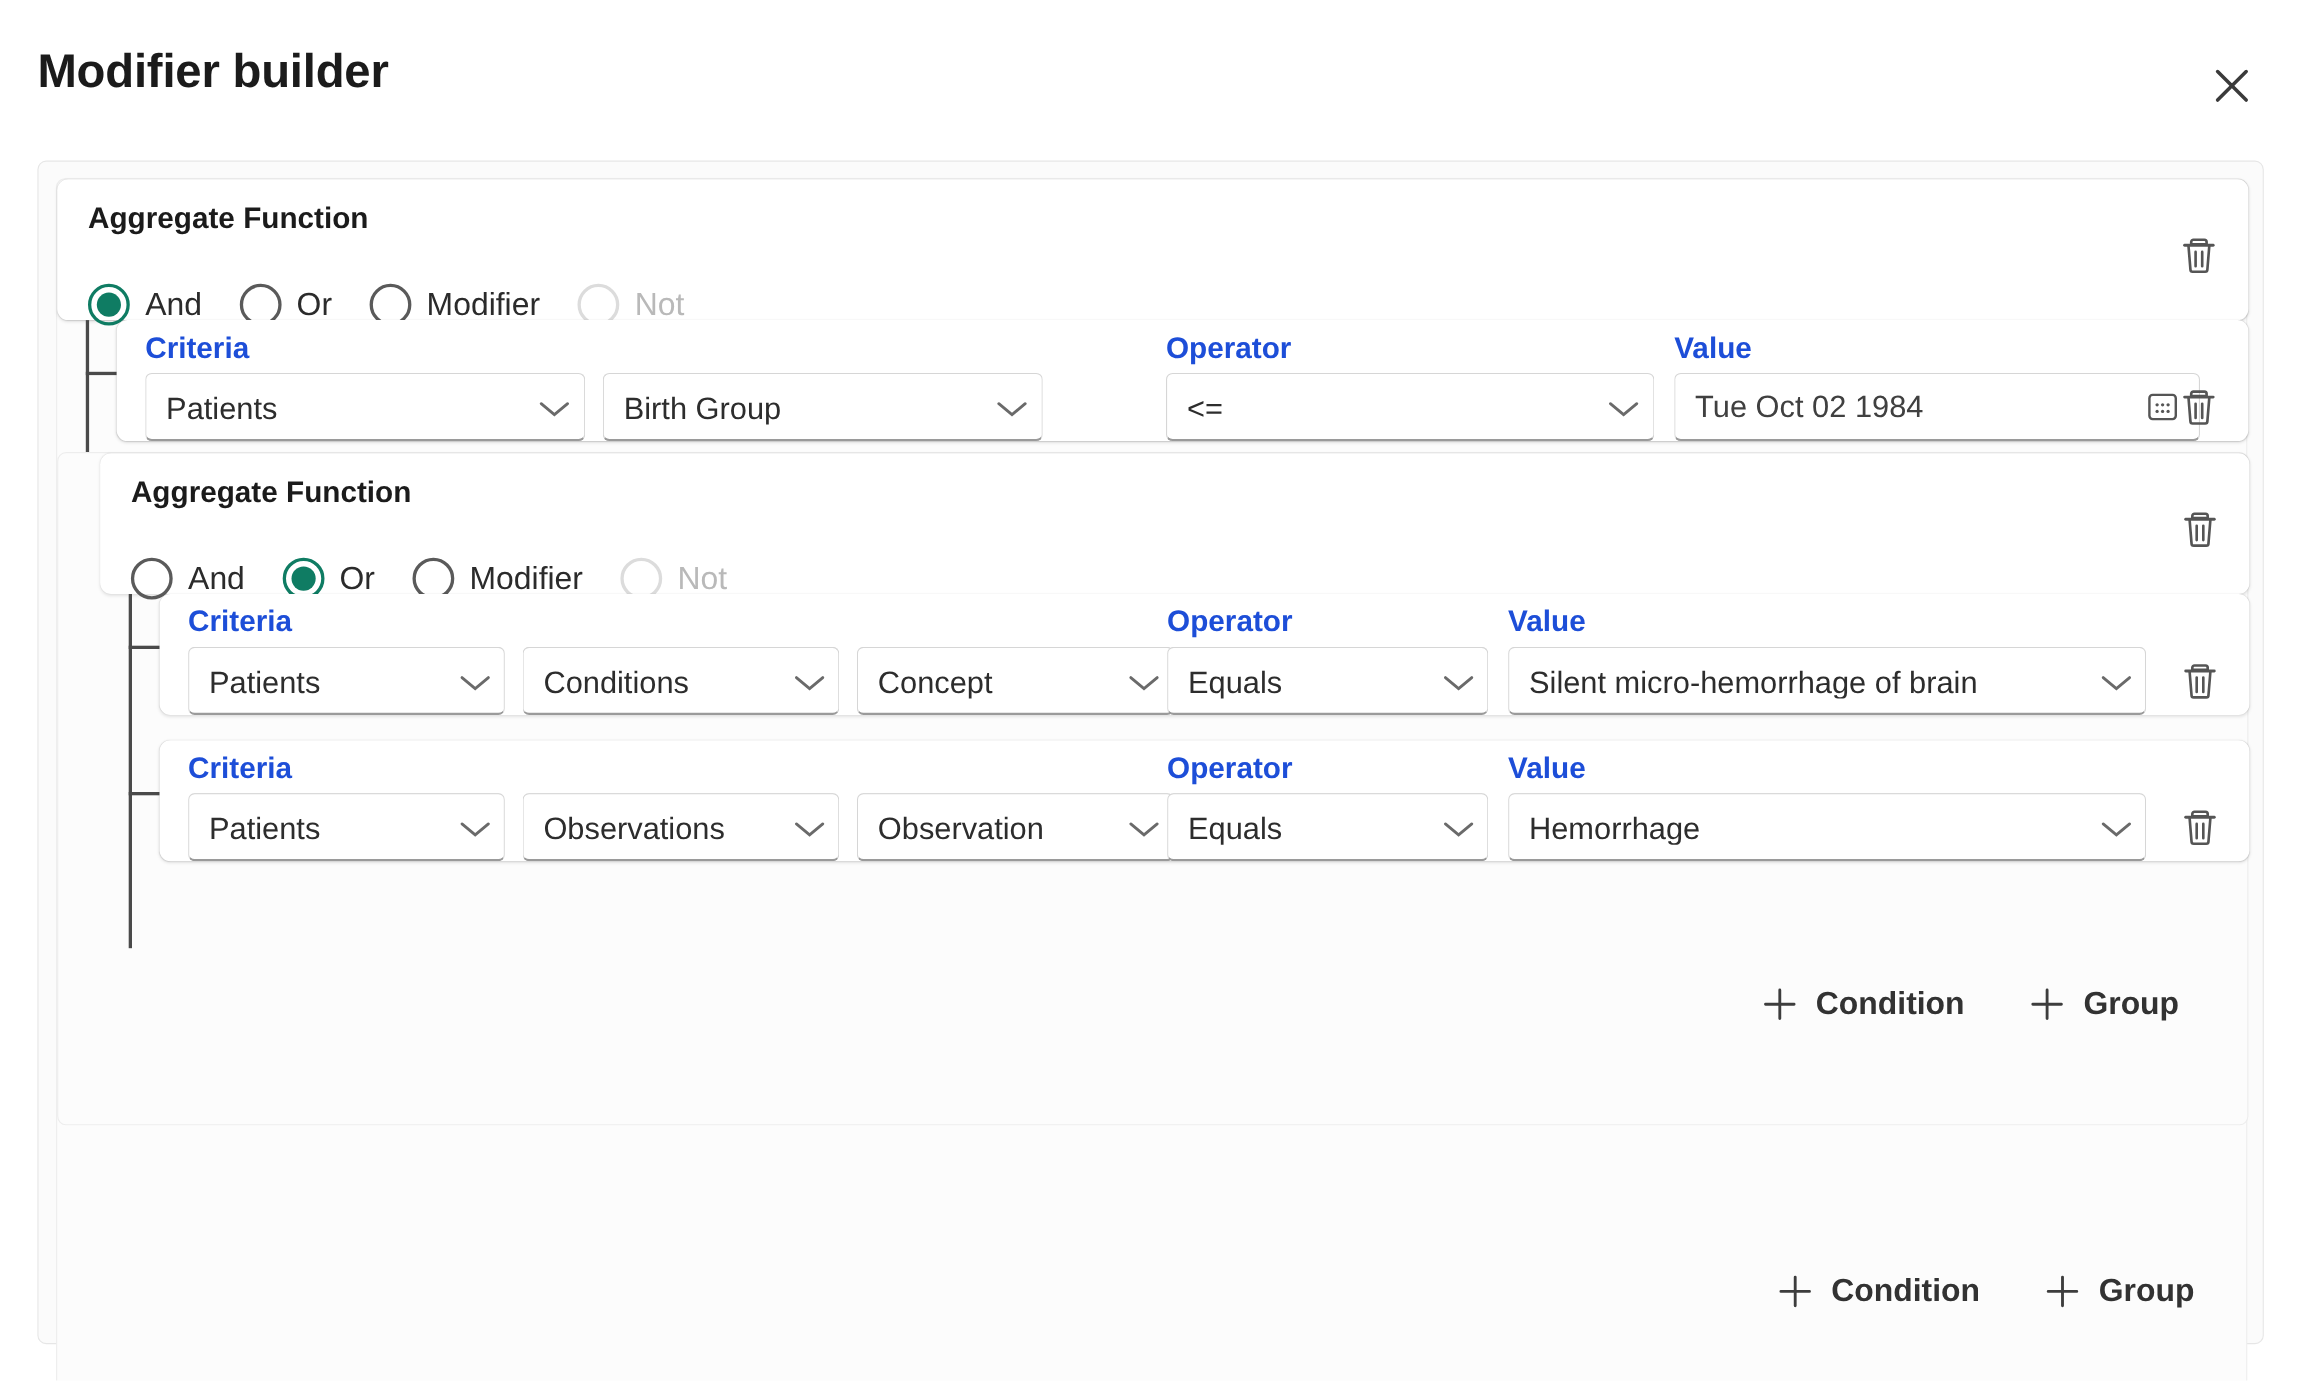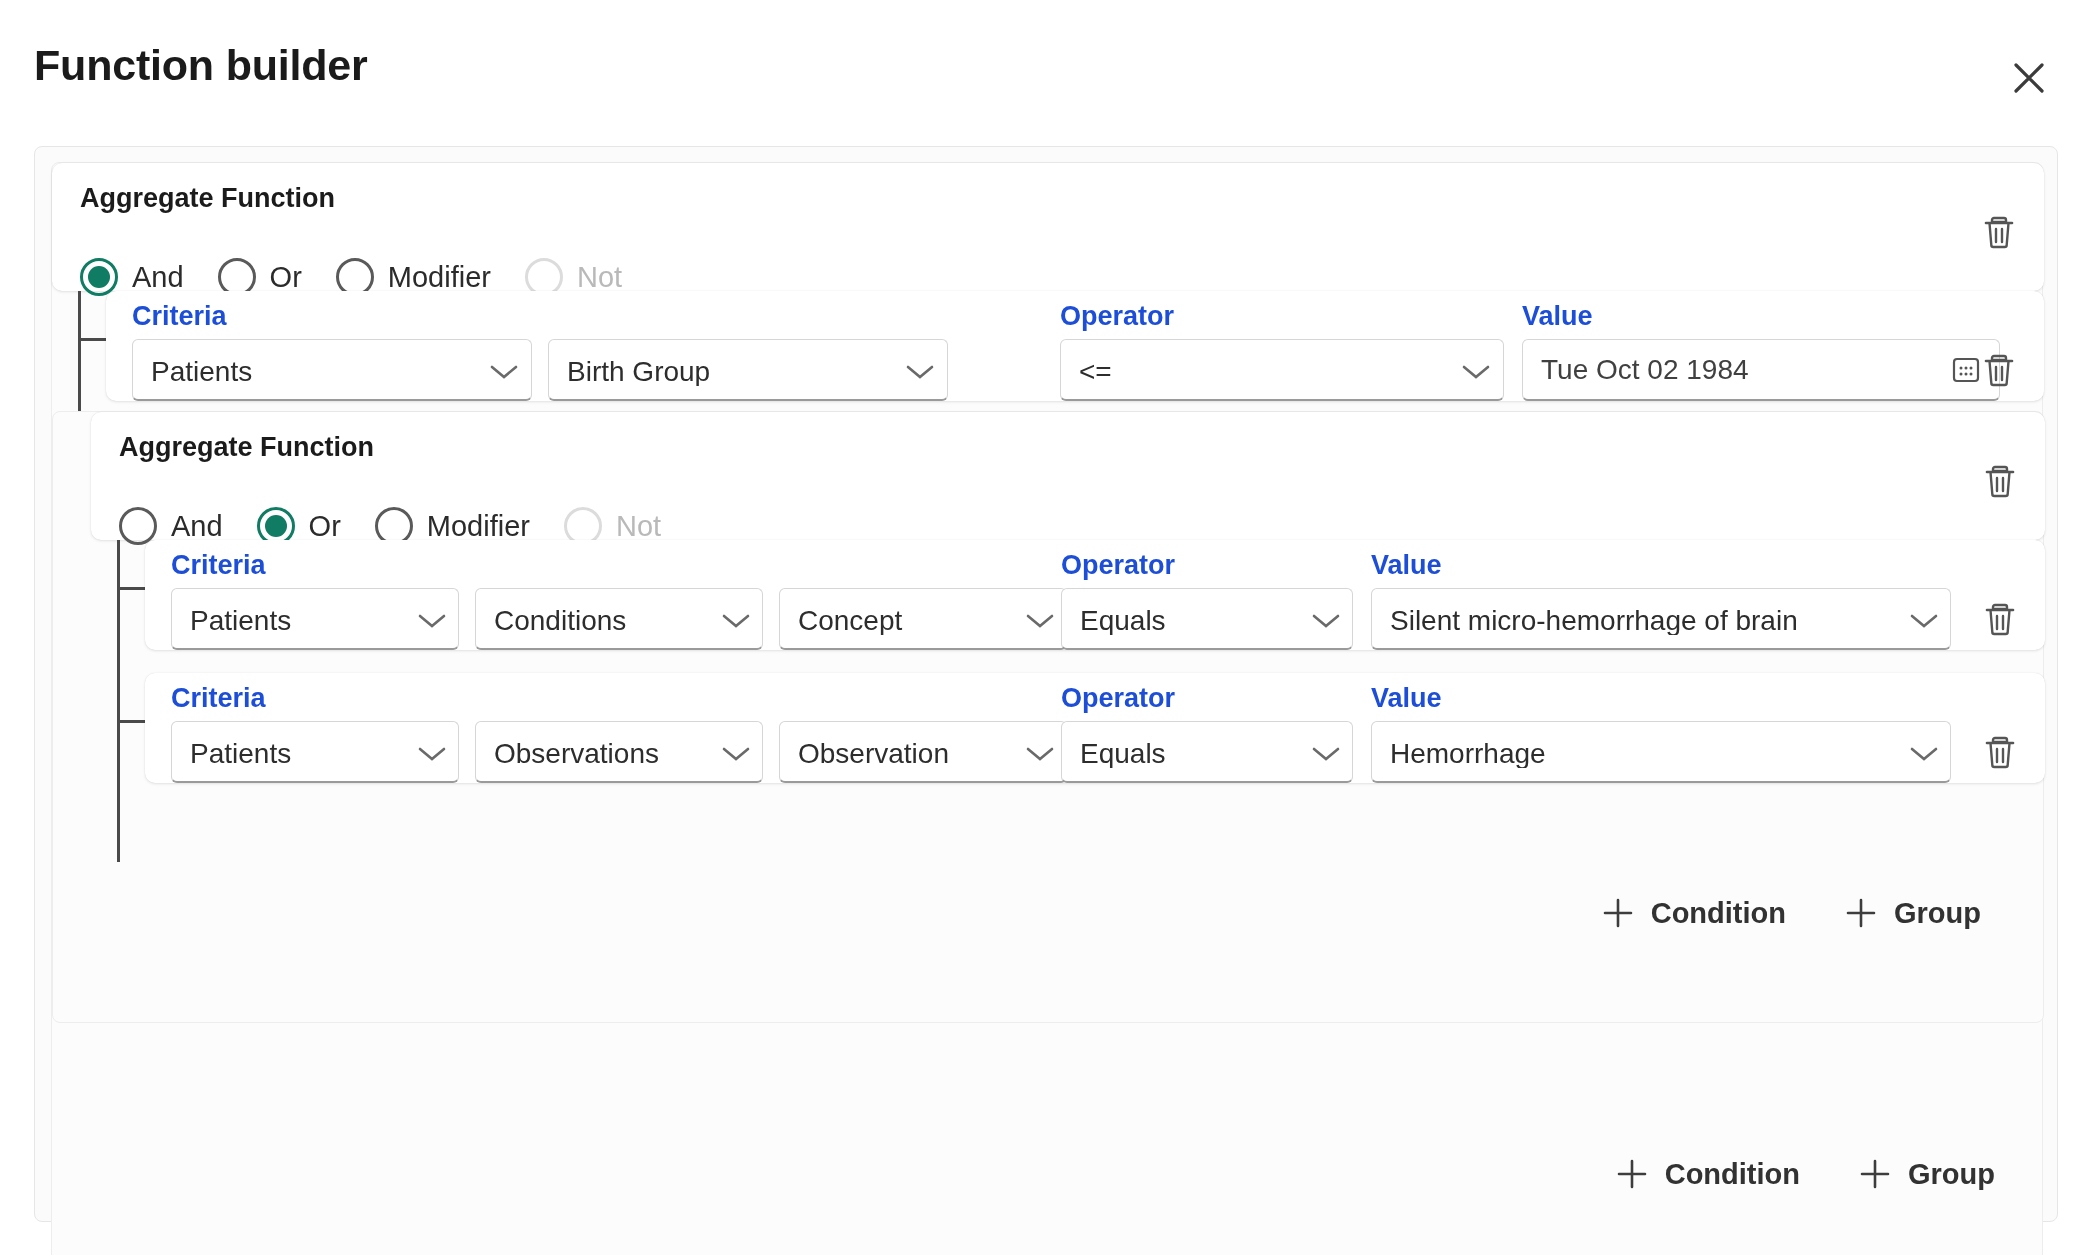--- a/index.html
+++ b/index.html
@@ -261,21 +261,21 @@
     color: #323232;
     white-space: nowrap;
   }
 </style>
 </head>
 <body>
 
 <div class="dialog">
 
   <div class="dialog-header">
-    <div class="dialog-title">Function builder</div>
+    <div class="dialog-title">Modifier builder</div>
     <div class="close-button">
       <svg width="34" height="34" viewBox="0 0 34 34">
         <path d="M4 4 L30 30 M30 4 L4 30" stroke="#3b3b3b" stroke-width="3.2" stroke-linecap="round" fill="none"></path>
       </svg>
     </div>
   </div>
 
   <div class="outer-panel">
 
     <div class="group group-0">

